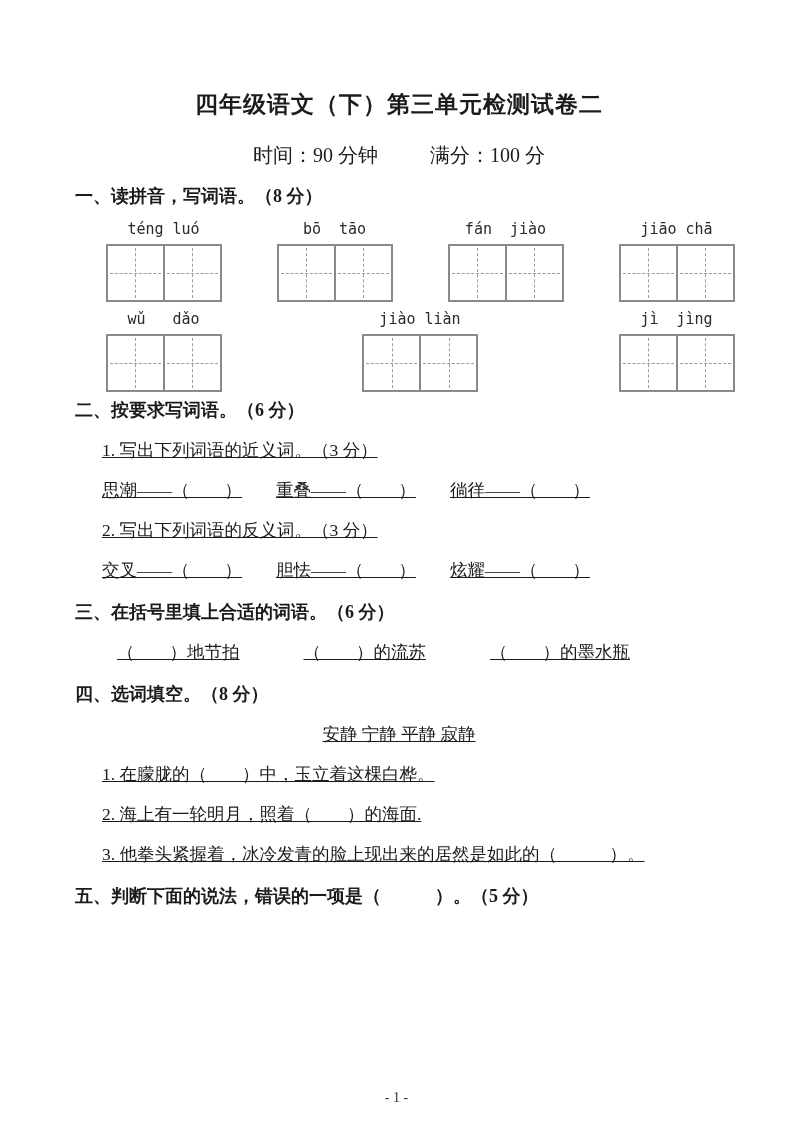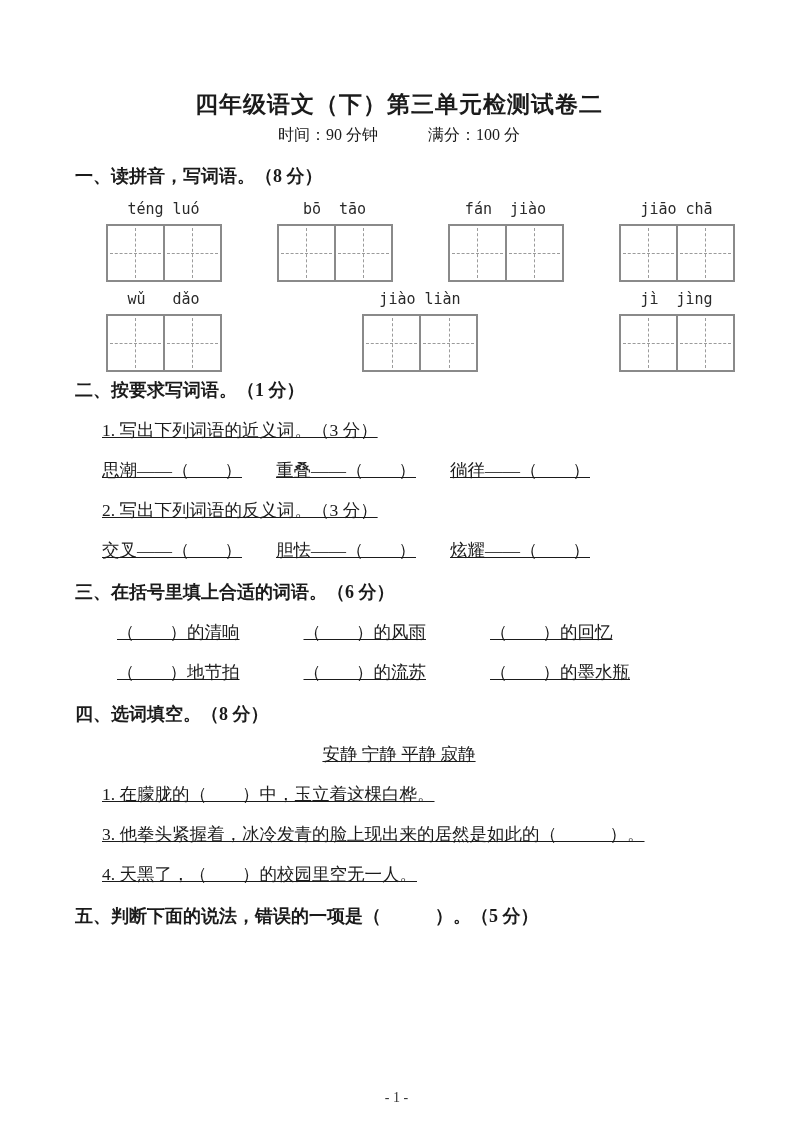--- a/index.html
+++ b/index.html
@@ -18,22 +18,23 @@
   .title {
     margin: 0;
     text-align: center;
     font-size: 23px;
     font-weight: 700;
     letter-spacing: 1px;
     line-height: 38px;
     white-space: pre-wrap;
   }
   .meta {
+    margin-top: 20px;
     text-align: center;
-    font-size: 16px;
+    font-size: 20px;
     line-height: 22px;
   }
   .meta span { white-space: pre-wrap; }
   .meta .gap { display: inline-block; width: 42px; }
 
   .sec {
     margin-top: 18px;
     font-size: 18px;
     font-weight: 700;
     line-height: 24px;
@@ -172,50 +173,45 @@
       </div>
       <div class="pcol">
         <div class="pinyin">jì  jìng</div>
         <div class="wbox">
           <div class="wcell"></div>
           <div class="wcell"></div>
         </div>
       </div>
     </div>
 
-    <div class="sec tight">二、按要求写词语。（1 分）</div>
+    <div class="sec tight">二、按要求写词语。（6 分）</div>
     <div class="line indent1">1. 写出下列词语的近义词。（3 分）</div>
     <div class="line indent1 items-row g48">
       <span>思潮——（　　）</span>
       <span>重叠——（　　）</span>
       <span>徜徉——（　　）</span>
     </div>
     <div class="line indent1">2. 写出下列词语的反义词。（3 分）</div>
     <div class="line indent1 items-row g48">
       <span>交叉——（　　）</span>
       <span>胆怯——（　　）</span>
       <span>炫耀——（　　）</span>
     </div>
 
     <div class="sec">三、在括号里填上合适的词语。（6 分）</div>
     <div class="line indent2 items-row g64">
-      <span>（　　）的清响</span>
-      <span>（　　）的风雨</span>
-      <span>（　　）的回忆</span>
-    </div>
-    <div class="line indent2 items-row g64">
       <span>（　　）地节拍</span>
       <span>（　　）的流苏</span>
       <span>（　　）的墨水瓶</span>
     </div>
 
     <div class="sec">四、选词填空。（8 分）</div>
     <div class="line centered">安静 宁静 平静 寂静</div>
     <div class="line indent1">1. 在朦胧的（　　）中，玉立着这棵白桦。</div>
+    <div class="line indent1">2. 海上有一轮明月，照着（　　）的海面.</div>
     <div class="line indent1">3. 他拳头紧握着，冰冷发青的脸上现出来的居然是如此的（　　　）。</div>
-    <div class="line indent1">4. 天黑了，（　　）的校园里空无一人。</div>
 
     <div class="sec">五、判断下面的说法，错误的一项是（　　　）。（5 分）</div>
 
   </div>
 
   <div class="footer">- 1 -</div>
 </div>
 
 </body></html>

